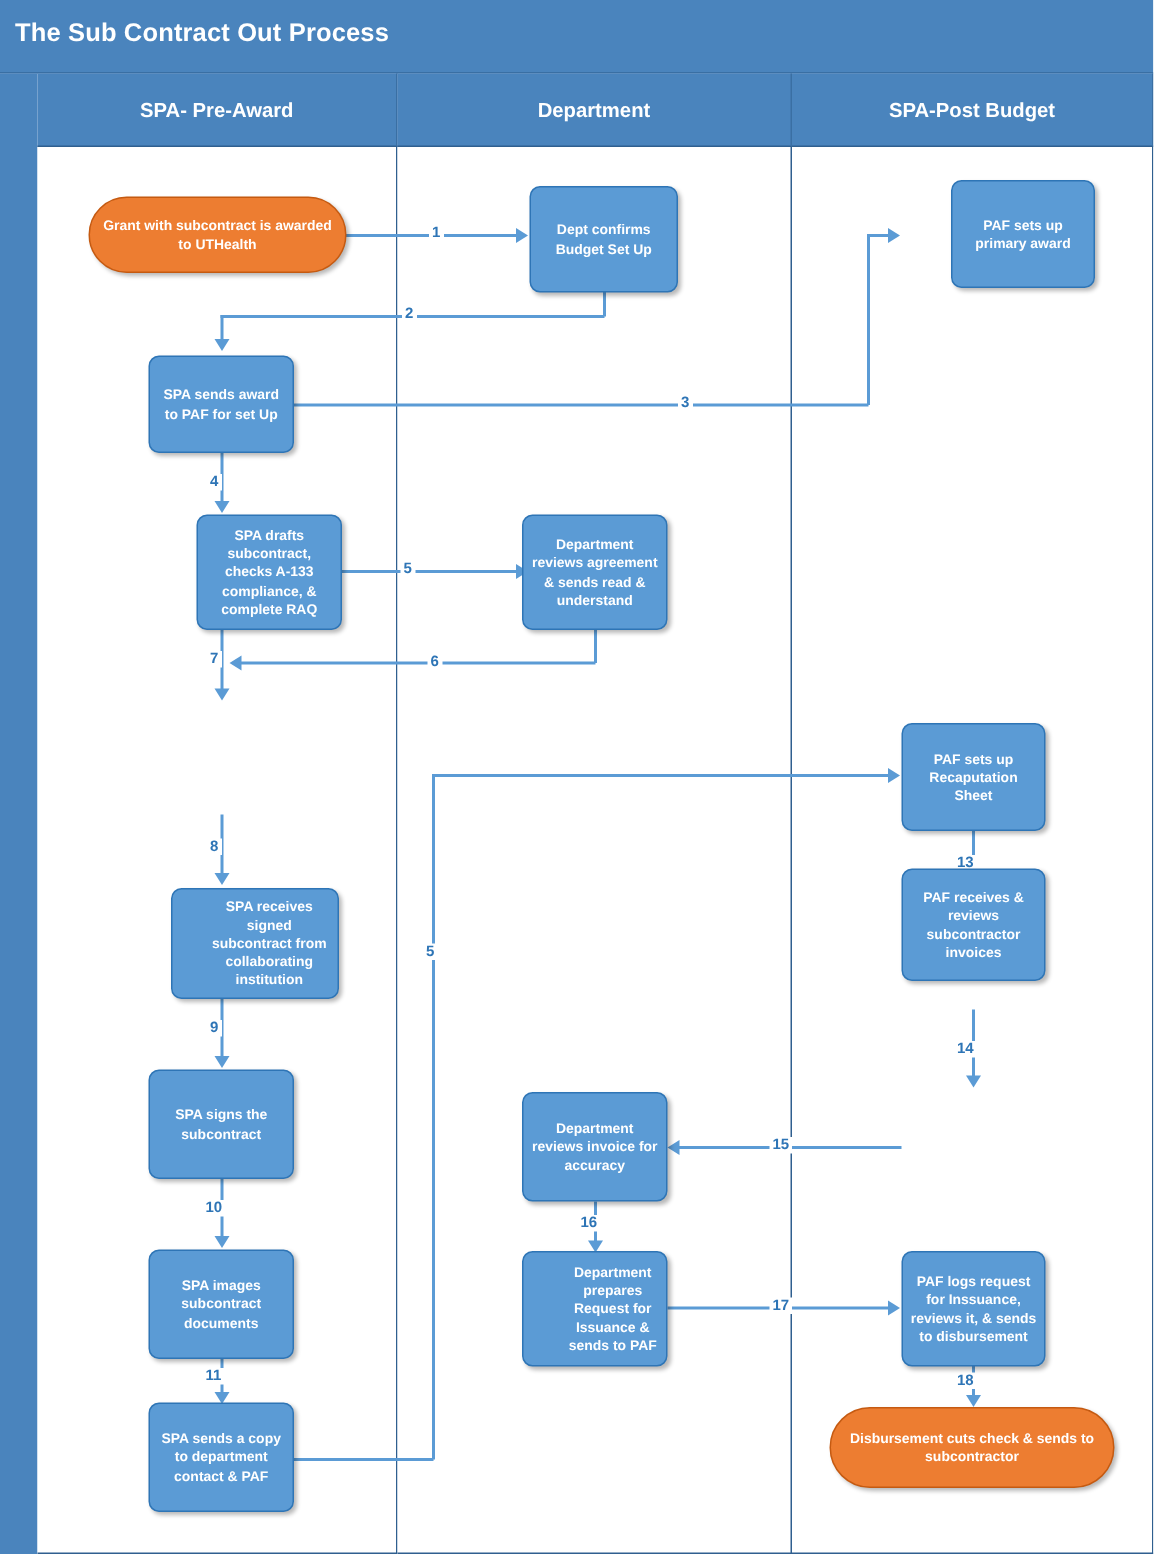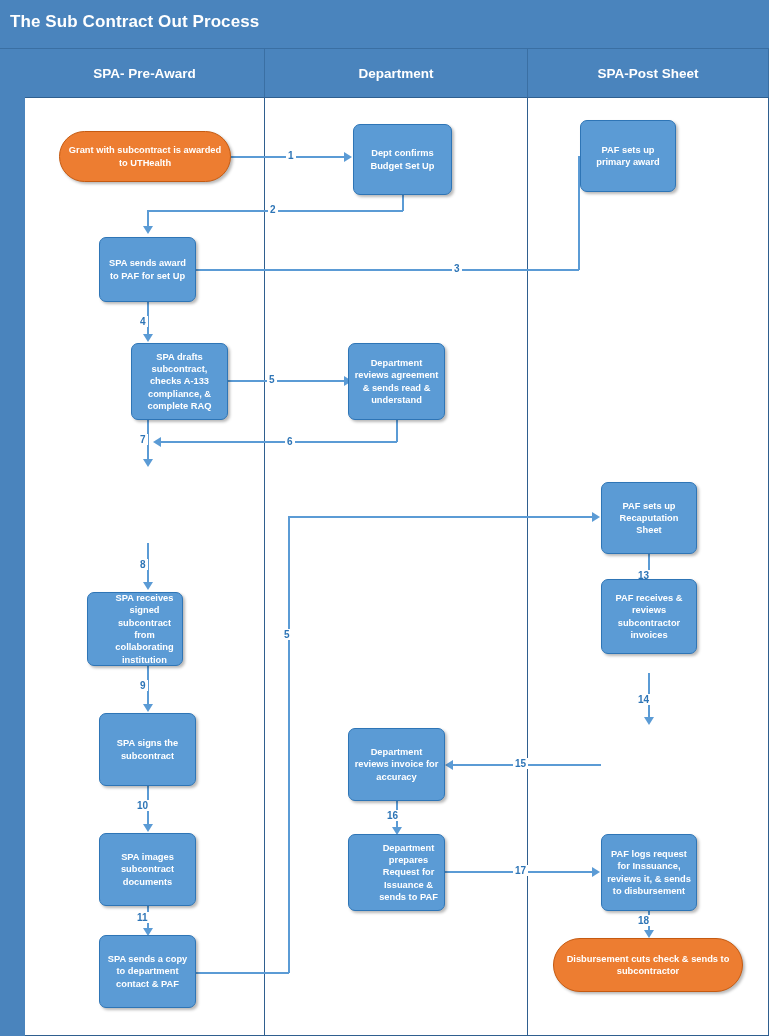--- a/index.html
+++ b/index.html
@@ -133,21 +133,21 @@
 
   <div id="left-band"></div>
 
   <div class="lane-header" style="left:25px; width:240px;">
     <span>SPA- Pre-Award</span>
   </div>
   <div class="lane-header" style="left:265px; width:263px;">
     <span>Department</span>
   </div>
   <div class="lane-header" style="left:528px; width:241px;">
-    <span>SPA-Post Sheet</span>
+    <span>SPA-Post Budget</span>
   </div>
 
   <div class="lane-body" style="left:25px; width:240px;"></div>
   <div class="lane-body" style="left:265px; width:263px;"></div>
   <div class="lane-body" style="left:528px; width:241px;"></div>
 
   <div class="seg h" style="left:230px; top:156px; width:115px;"></div>
   <div class="arrow right" style="left:344px; top:152px;"></div>
   <div class="conn-label" style="left:286px; top:150px;">1</div>
 
@@ -227,38 +227,38 @@
   <div class="conn-label" style="left:636px; top:915px;">18</div>
 
   <div class="node terminator" style="left:59px; top:131px; width:172px; height:51px;">
     <span>Grant with subcontract is awarded to UTHealth</span>
   </div>
 
   <div class="node process" style="left:353px; top:124px; width:99px; height:71px;">
     <span>Dept confirms Budget Set Up</span>
   </div>
 
-  <div class="node process" style="left:580px; top:120px; width:96px; height:72px;">
+  <div class="node process" style="left:634px; top:120px; width:96px; height:72px;">
     <span>PAF sets up primary award</span>
   </div>
 
   <div class="node process" style="left:99px; top:237px; width:97px; height:65px;">
     <span>SPA sends award to PAF for set Up</span>
   </div>
 
   <div class="node process" style="left:99px; top:343px; width:97px; height:77px;margin-left:32px;">
     <span>SPA drafts subcontract, checks A-133 compliance, &amp; complete RAQ</span>
   </div>
 
   <div class="node process" style="left:348px; top:343px; width:97px; height:77px;">
     <span>Department reviews agreement &amp; sends read &amp; understand</span>
   </div>
 
 
-  <div class="node process" style="left:87px; top:592px; width:96px; height:74px;padding-left:24px;">
+  <div class="node process" style="left:114px; top:592px; width:112px; height:74px;padding-left:24px;">
     <span>SPA receives signed subcontract from collaborating institution</span>
   </div>
 
   <div class="node process" style="left:99px; top:713px; width:97px; height:73px;">
     <span>SPA signs the subcontract</span>
   </div>
 
   <div class="node process" style="left:99px; top:833px; width:97px; height:73px;">
     <span>SPA images subcontract documents</span>
   </div>

